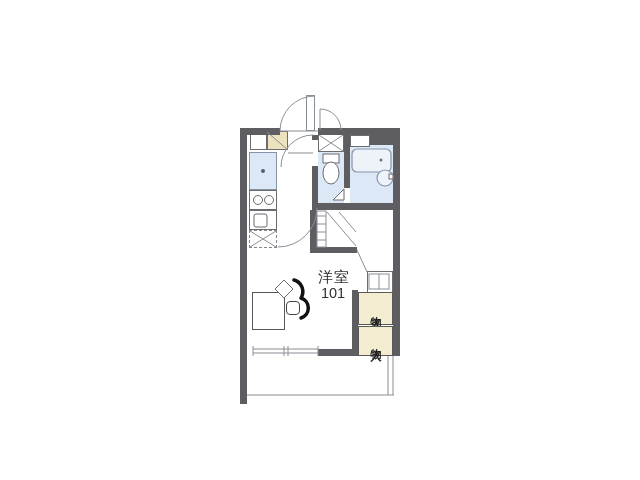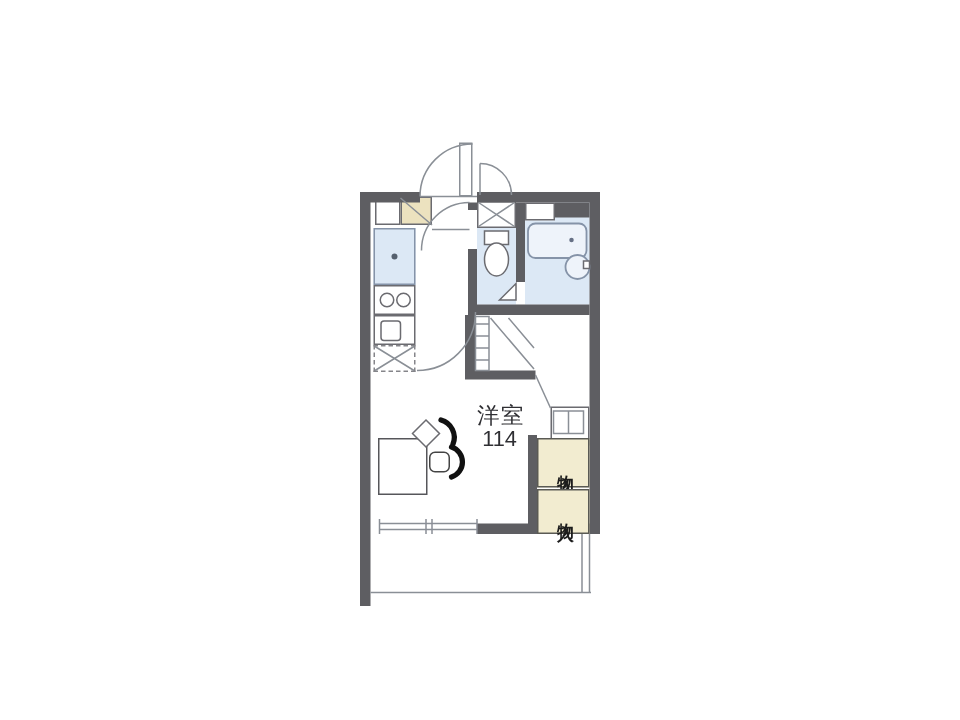--- a/index.html
+++ b/index.html
@@ -64,21 +64,21 @@
     <span class="storage-label">物入</span>
   </div>
   <div class="storage" style="left:358px;top:326px;width:35px;height:30px;">
     <span class="storage-label">物入</span>
   </div>
 
   <div class="boxw" style="left:252px;top:292px;width:33px;height:38px;border-color:#56565a;"></div>
   <div class="boxw" style="left:286px;top:301px;width:14px;height:14px;border-radius:4px;border-color:#444;"></div>
 
   <div class="room-label" style="left:314px;top:268px;width:40px;font-size:15px;letter-spacing:1px;">洋室</div>
-  <div class="room-label" style="left:313px;top:285px;width:40px;font-size:14.5px;">114</div>
+  <div class="room-label" style="left:313px;top:285px;width:40px;font-size:14.5px;">101</div>
 
   <svg class="overlay" width="640" height="480" viewBox="0 0 640 480">
 
     <path class="thin" d="M 280 131 A 35 35 0 0 1 315 96"></path>
     <path class="thin" d="M 320 109 A 21 21 0 0 1 341 130"></path>
     <path class="thin" d="M 320 109 L 320 130"></path>
     <path class="thin" d="M 280 131 L 318 131"></path>
     <path class="thin" d="M 288 153 L 313 153"></path>
     <path class="thin" d="M 267 132 L 288 150"></path>
 

